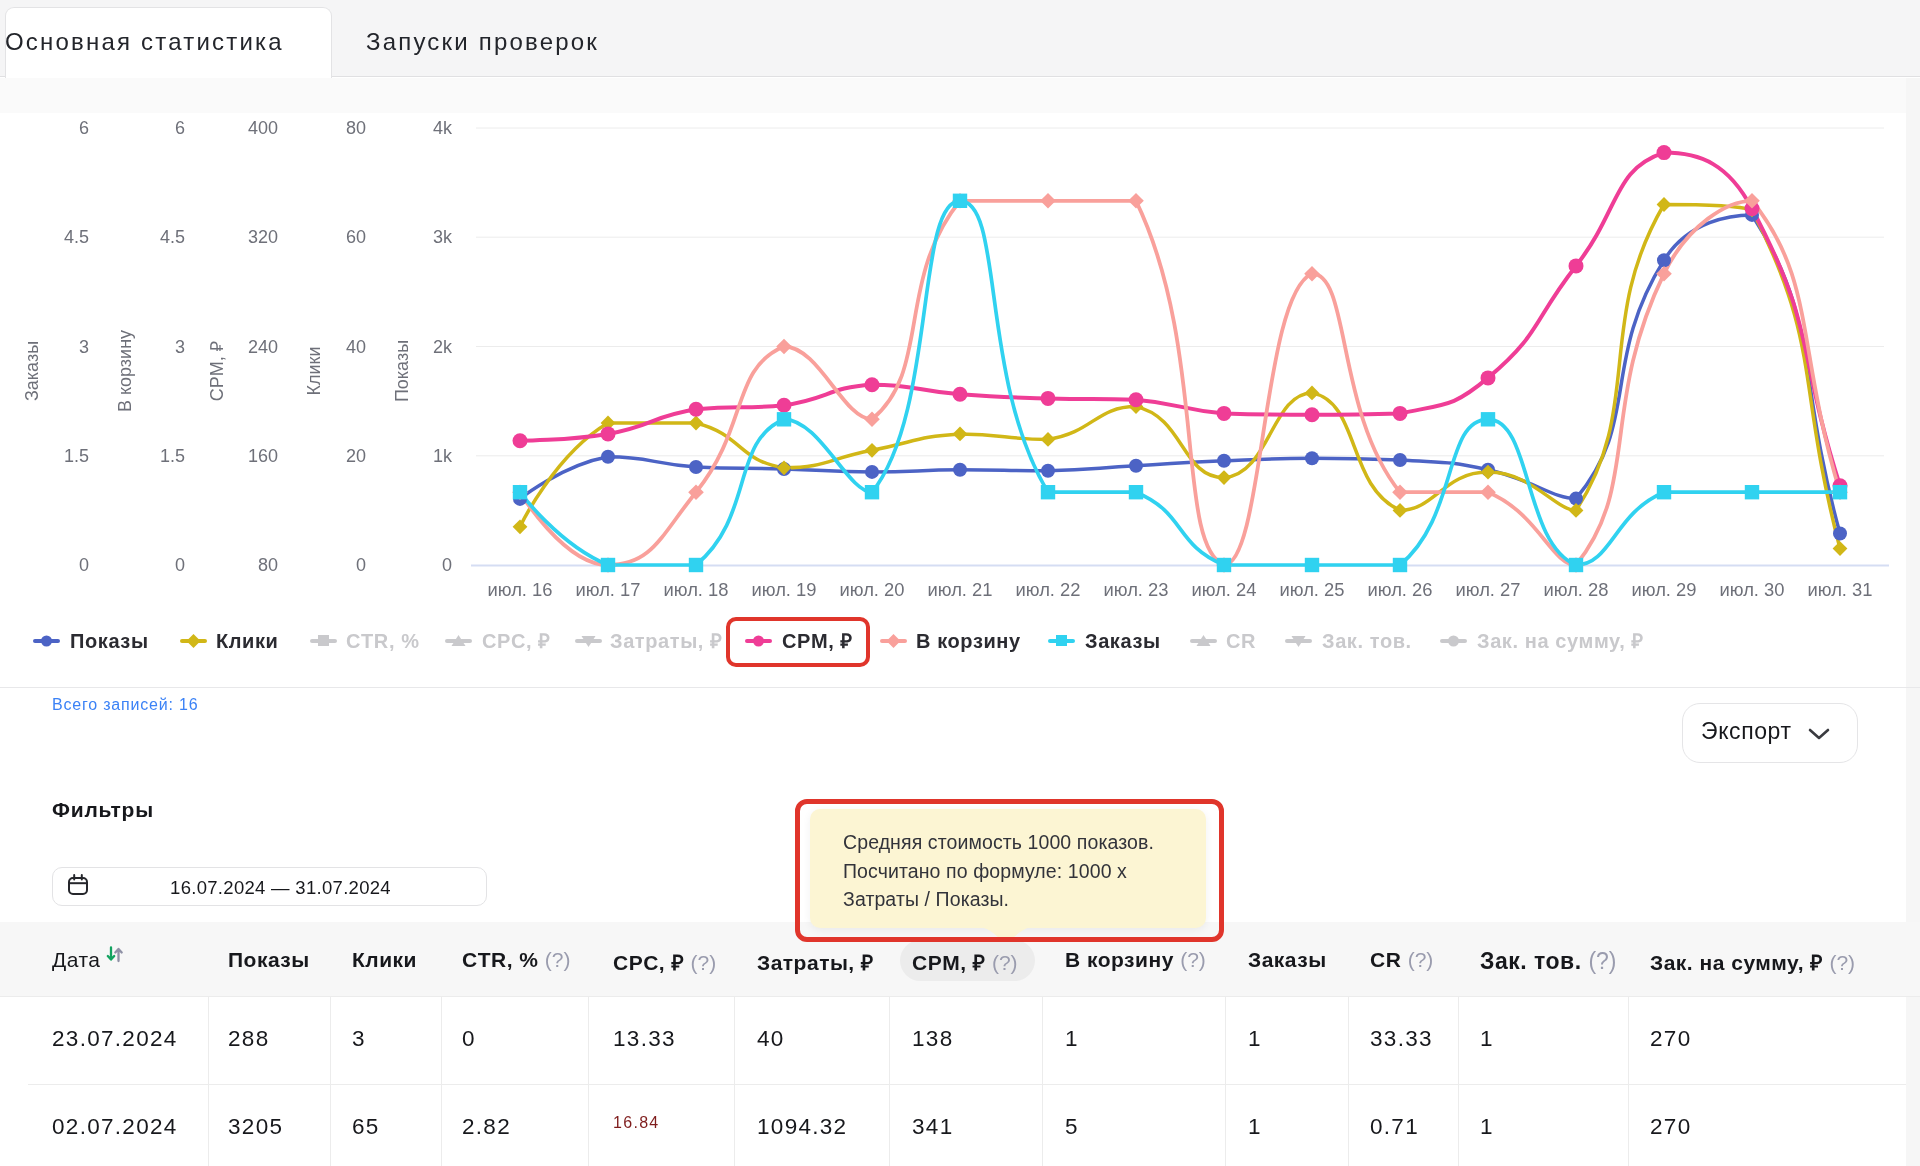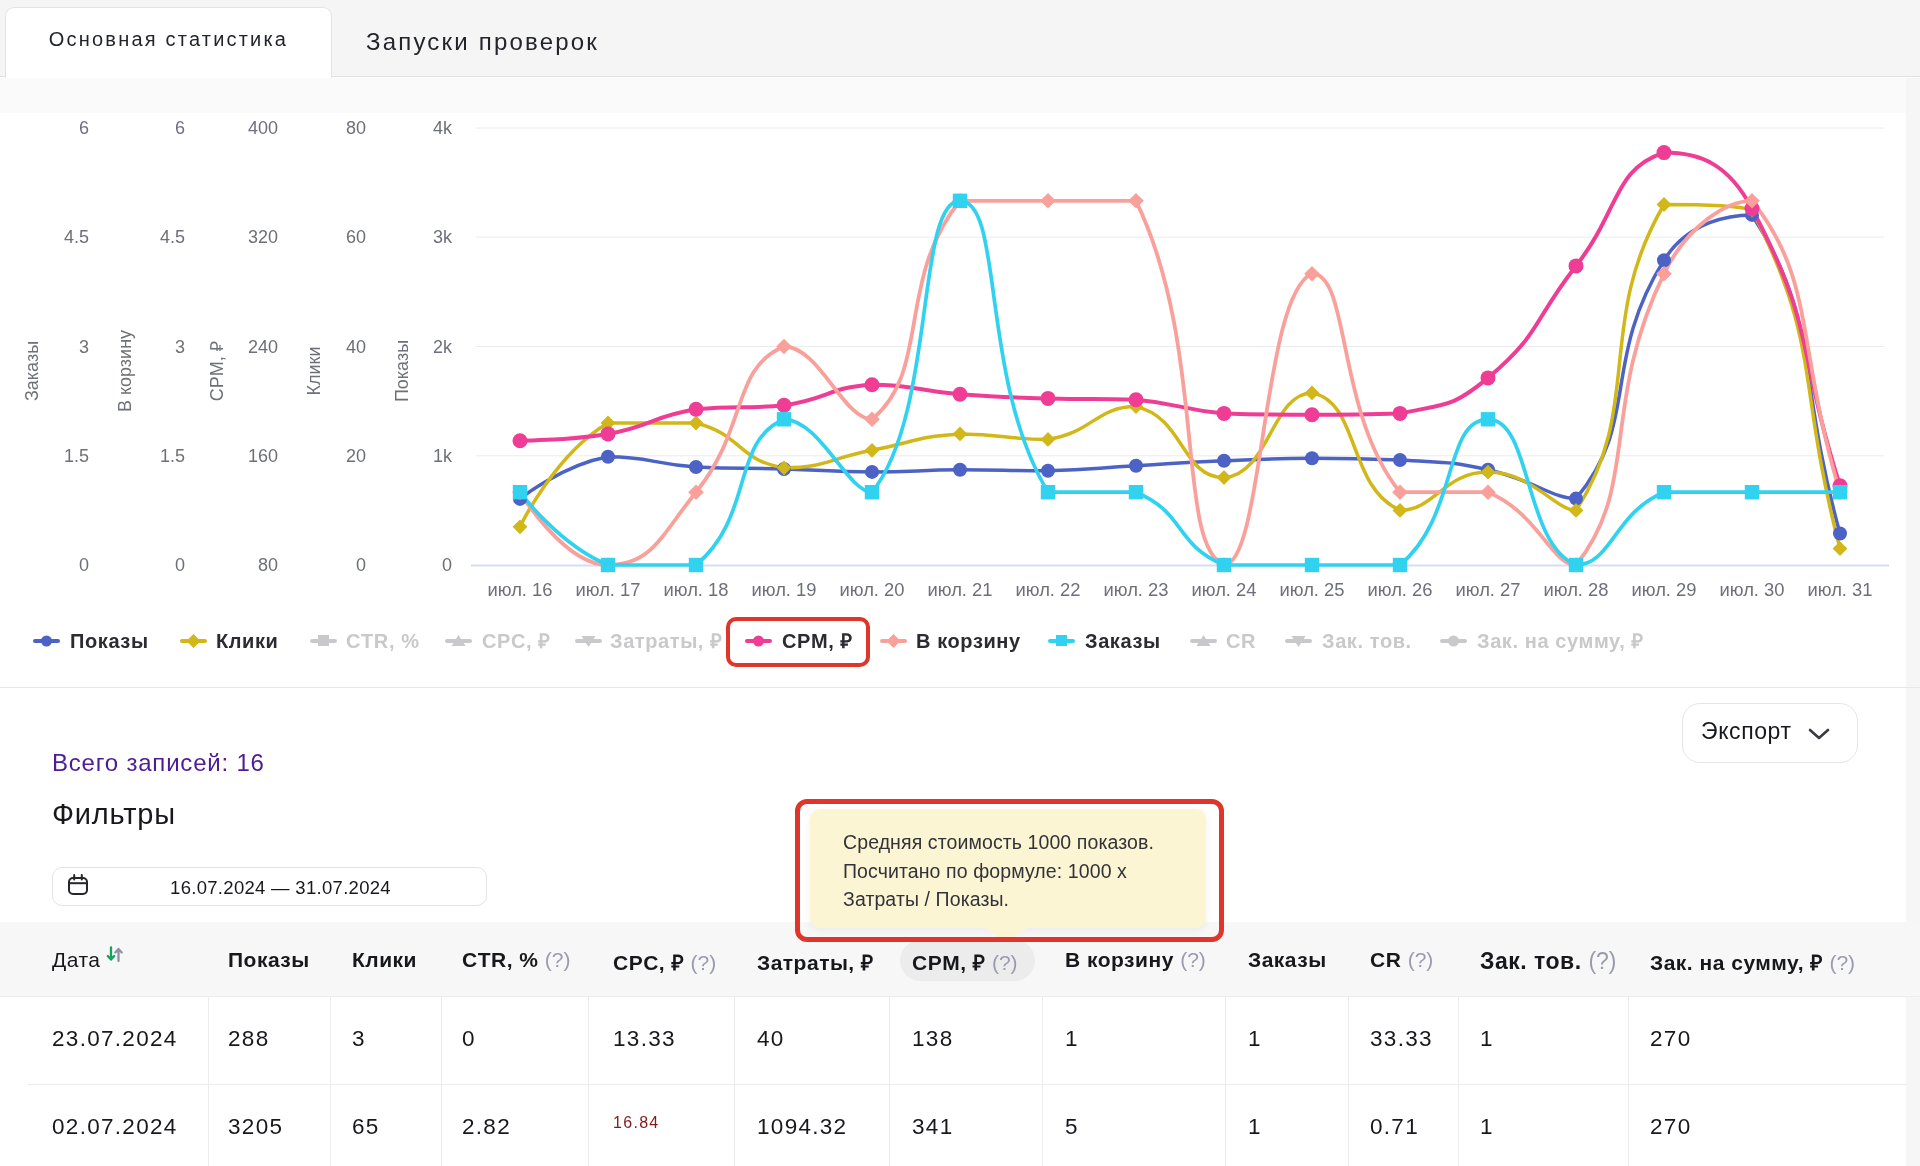--- a/index.html
+++ b/index.html
@@ -2,21 +2,21 @@
 <html lang="ru"><head><meta charset="utf-8"><title>Статистика</title>
 <style>
   * { margin:0; padding:0; box-sizing:border-box; }
   html,body { width:1920px; height:1166px; background:#fff; font-family:"Liberation Sans",sans-serif; overflow:hidden; position:relative; }
   .abs { position:absolute; }
 </style></head>
 <body>
 
 <div class="abs" style="left:0;top:0;width:1920px;height:77px;background:#f5f5f6;border-bottom:1px solid #e0e0e2"></div>
 <div class="abs" style="left:5px;top:7px;width:327px;height:71px;background:#fff;border:1px solid #e3e3e5;border-bottom:none;border-radius:9px 9px 0 0"></div>
-<div class="abs" style="left:5px;top:28px;width:327px;text-align:center;font-size:20px;letter-spacing:2.2px;color:#23252b">Основная статистика</div>
+<div class="abs" style="left:5px;top:28px;width:327px;text-align:left;font-size:24px;letter-spacing:2.2px;color:#23252b">Основная статистика</div>
 <div class="abs" style="left:366px;top:28px;font-size:24px;letter-spacing:2.2px;color:#23252b">Запуски проверок</div>
 
 <div class="abs" style="left:0;top:78px;width:1920px;height:35px;background:#fafafa"></div>
 
 <div class="abs" style="left:1906px;top:78px;width:14px;height:1088px;background:#f6f6f6"></div>
 <svg width="1920" height="700" viewBox="0 0 1920 700" style="position:absolute;left:0;top:0;font-family:'Liberation Sans',sans-serif">
     <line x1="476.0" y1="128.0" x2="1884.0" y2="128.0" stroke="#ececec" stroke-width="1"></line>
     <line x1="476.0" y1="237.2" x2="1884.0" y2="237.2" stroke="#ececec" stroke-width="1"></line>
     <line x1="476.0" y1="346.5" x2="1884.0" y2="346.5" stroke="#ececec" stroke-width="1"></line>
     <line x1="476.0" y1="455.8" x2="1884.0" y2="455.8" stroke="#ececec" stroke-width="1"></line>
@@ -183,28 +183,28 @@
     <path d="M1298.5 647 L1305.5 636 L1291.5 636 Z" fill="#c9c9cc"></path>
     <text x="1322" y="648" font-size="20" font-weight="bold" letter-spacing="0.6" fill="#c9c9cc">Зак. тов.</text>
     <rect x="1440" y="639.0" width="27" height="4" rx="2" fill="#c9c9cc"></rect>
     <circle cx="1453.5" cy="641" r="5.5" fill="#c9c9cc"></circle>
     <text x="1477" y="648" font-size="20" font-weight="bold" letter-spacing="0.6" fill="#c9c9cc">Зак. на сумму, ₽</text>
   </svg>
 
 <div class="abs" style="left:726px;top:617px;width:144px;height:50px;border:4px solid #e0352b;border-radius:10px"></div>
 
 <div class="abs" style="left:0;top:687px;width:1920px;height:1px;background:#e8e8ea"></div>
-<div class="abs" style="left:52px;top:749px;font-size:24px;letter-spacing:0.8px;color:#4c1d95">Всего записей: 16</div>
+<div class="abs" style="left:52px;top:696px;font-size:16px;letter-spacing:0.8px;color:#3b82f6">Всего записей: 16</div>
 
 <div class="abs" style="left:1682px;top:703px;width:176px;height:60px;background:#fff;border:1px solid #e5e5e7;border-radius:18px"></div>
 <div class="abs" style="left:1701px;top:718px;font-size:23px;letter-spacing:0.6px;color:#17181c">Экспорт</div>
 <svg class="abs" style="left:1806px;top:725px" width="26" height="18" viewBox="0 0 26 18">
     <path d="M4 5 L13 13 L22 5" fill="none" stroke="#3a3b40" stroke-width="2.6" stroke-linecap="round" stroke-linejoin="round"></path>
   </svg>
-<div class="abs" style="left:52px;top:798px;font-size:29px;font-weight:normal;letter-spacing:0.8px;color:#17181c">Фильтры</div>
+<div class="abs" style="left:52px;top:798px;font-size:21px;font-weight:bold;letter-spacing:0.8px;color:#17181c">Фильтры</div>
 
 <div class="abs" style="left:52px;top:867px;width:435px;height:39px;background:#fff;border:1px solid #e3e3e5;border-radius:10px"></div>
 <svg class="abs" style="left:66px;top:872px" width="24" height="24" viewBox="0 0 24 24">
     <rect x="3" y="6" width="18" height="16" rx="4" fill="none" stroke="#25262b" stroke-width="2"></rect>
     <line x1="3" y1="11.2" x2="21" y2="11.2" stroke="#25262b" stroke-width="2"></line>
     <line x1="8.2" y1="3" x2="8.2" y2="7.5" stroke="#25262b" stroke-width="2" stroke-linecap="round"></line>
     <line x1="15.8" y1="3" x2="15.8" y2="7.5" stroke="#25262b" stroke-width="2" stroke-linecap="round"></line>
   </svg>
 <div class="abs" style="left:63px;top:877px;width:435px;text-align:center;font-size:18.5px;letter-spacing:0.3px;color:#17181c">16.07.2024 — 31.07.2024</div>
 

